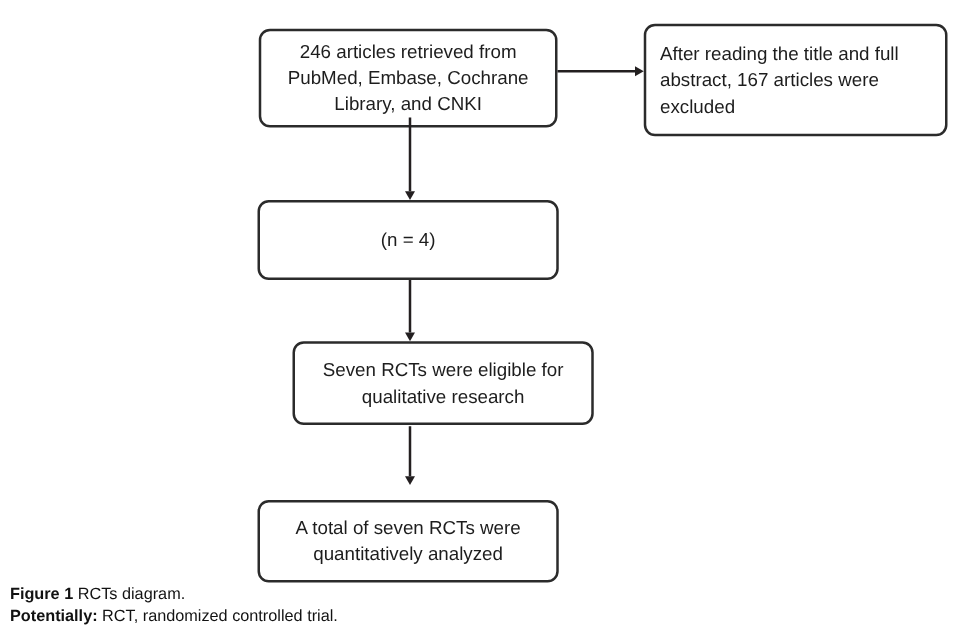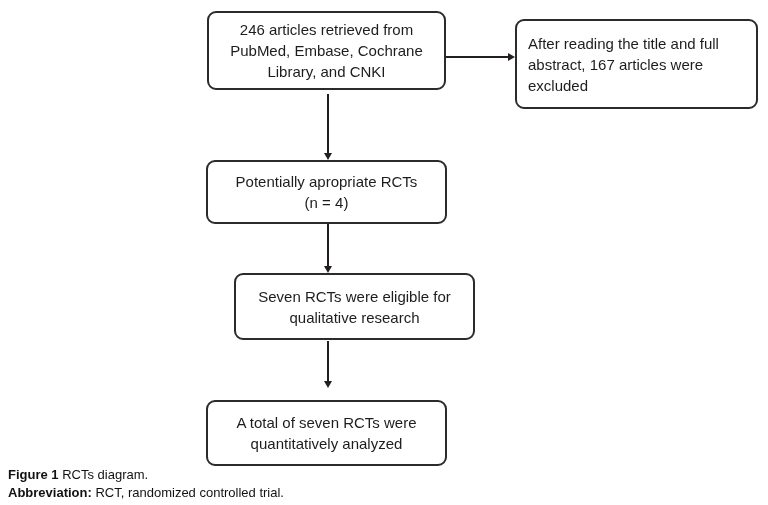--- a/index.html
+++ b/index.html
@@ -18,21 +18,21 @@
     background: #ffffff;
     border: 2px solid #2b2b2b;
     border-radius: 9px;
     display: flex;
     flex-direction: column;
     justify-content: center;
     font-size: 15px;
     line-height: 21px;
   }
   .box.center { align-items: center; text-align: center; padding: 0 10px; }
-  .box-retrieved    { left: 207px; top: 11px;  width: 239px; height: 79px; }
+  .box-retrieved    { left: 207px; top: 23px;  width: 239px; height: 79px; }
   .box-excluded     { left: 515px; top: 19px;  width: 243px; height: 90px; padding: 0 9px 0 11px; text-align: left; }
   .box-appropriate  { left: 206px; top: 160px; width: 241px; height: 64px; }
   .box-qualitative  { left: 206px; top: 273px; width: 241px; height: 67px; margin-left: 28px; }
   .box-quantitative { left: 206px; top: 400px; width: 241px; height: 66px; }
   .box-line { display: block; }
 
   .varrow {
     position: absolute;
     width: 9px;
     display: flex;
@@ -83,21 +83,20 @@
 
   <div class="box center box-retrieved">
     <span class="box-line">246 articles retrieved from PubMed, Embase, Cochrane Library, and CNKI</span>
   </div>
 
   <div class="box box-excluded">
     <span class="box-line">After reading the title and full abstract, 167 articles were excluded</span>
   </div>
 
   <div class="box center box-appropriate">
-    <span class="box-line">Potentially apropriate RCTs</span>
     <span class="box-line">(n = 4)</span>
   </div>
 
   <div class="box center box-qualitative">
     <span class="box-line">Seven RCTs were eligible for qualitative research</span>
   </div>
 
   <div class="box center box-quantitative">
     <span class="box-line">A total of seven RCTs were quantitatively analyzed</span>
   </div>
@@ -120,17 +119,17 @@
   <div class="harrow">
     <div class="arrow-line-h"></div>
     <div class="arrow-head-right"></div>
   </div>
 
   <div class="caption">
     <div class="caption-line">
       <b>Figure 1</b><span> RCTs diagram.</span>
     </div>
     <div class="caption-line">
-      <b>Abbreviation:</b><span> RCT, randomized controlled trial.</span>
+      <b>Potentially:</b><span> RCT, randomized controlled trial.</span>
     </div>
   </div>
 
 </div>
 
 </body></html>

